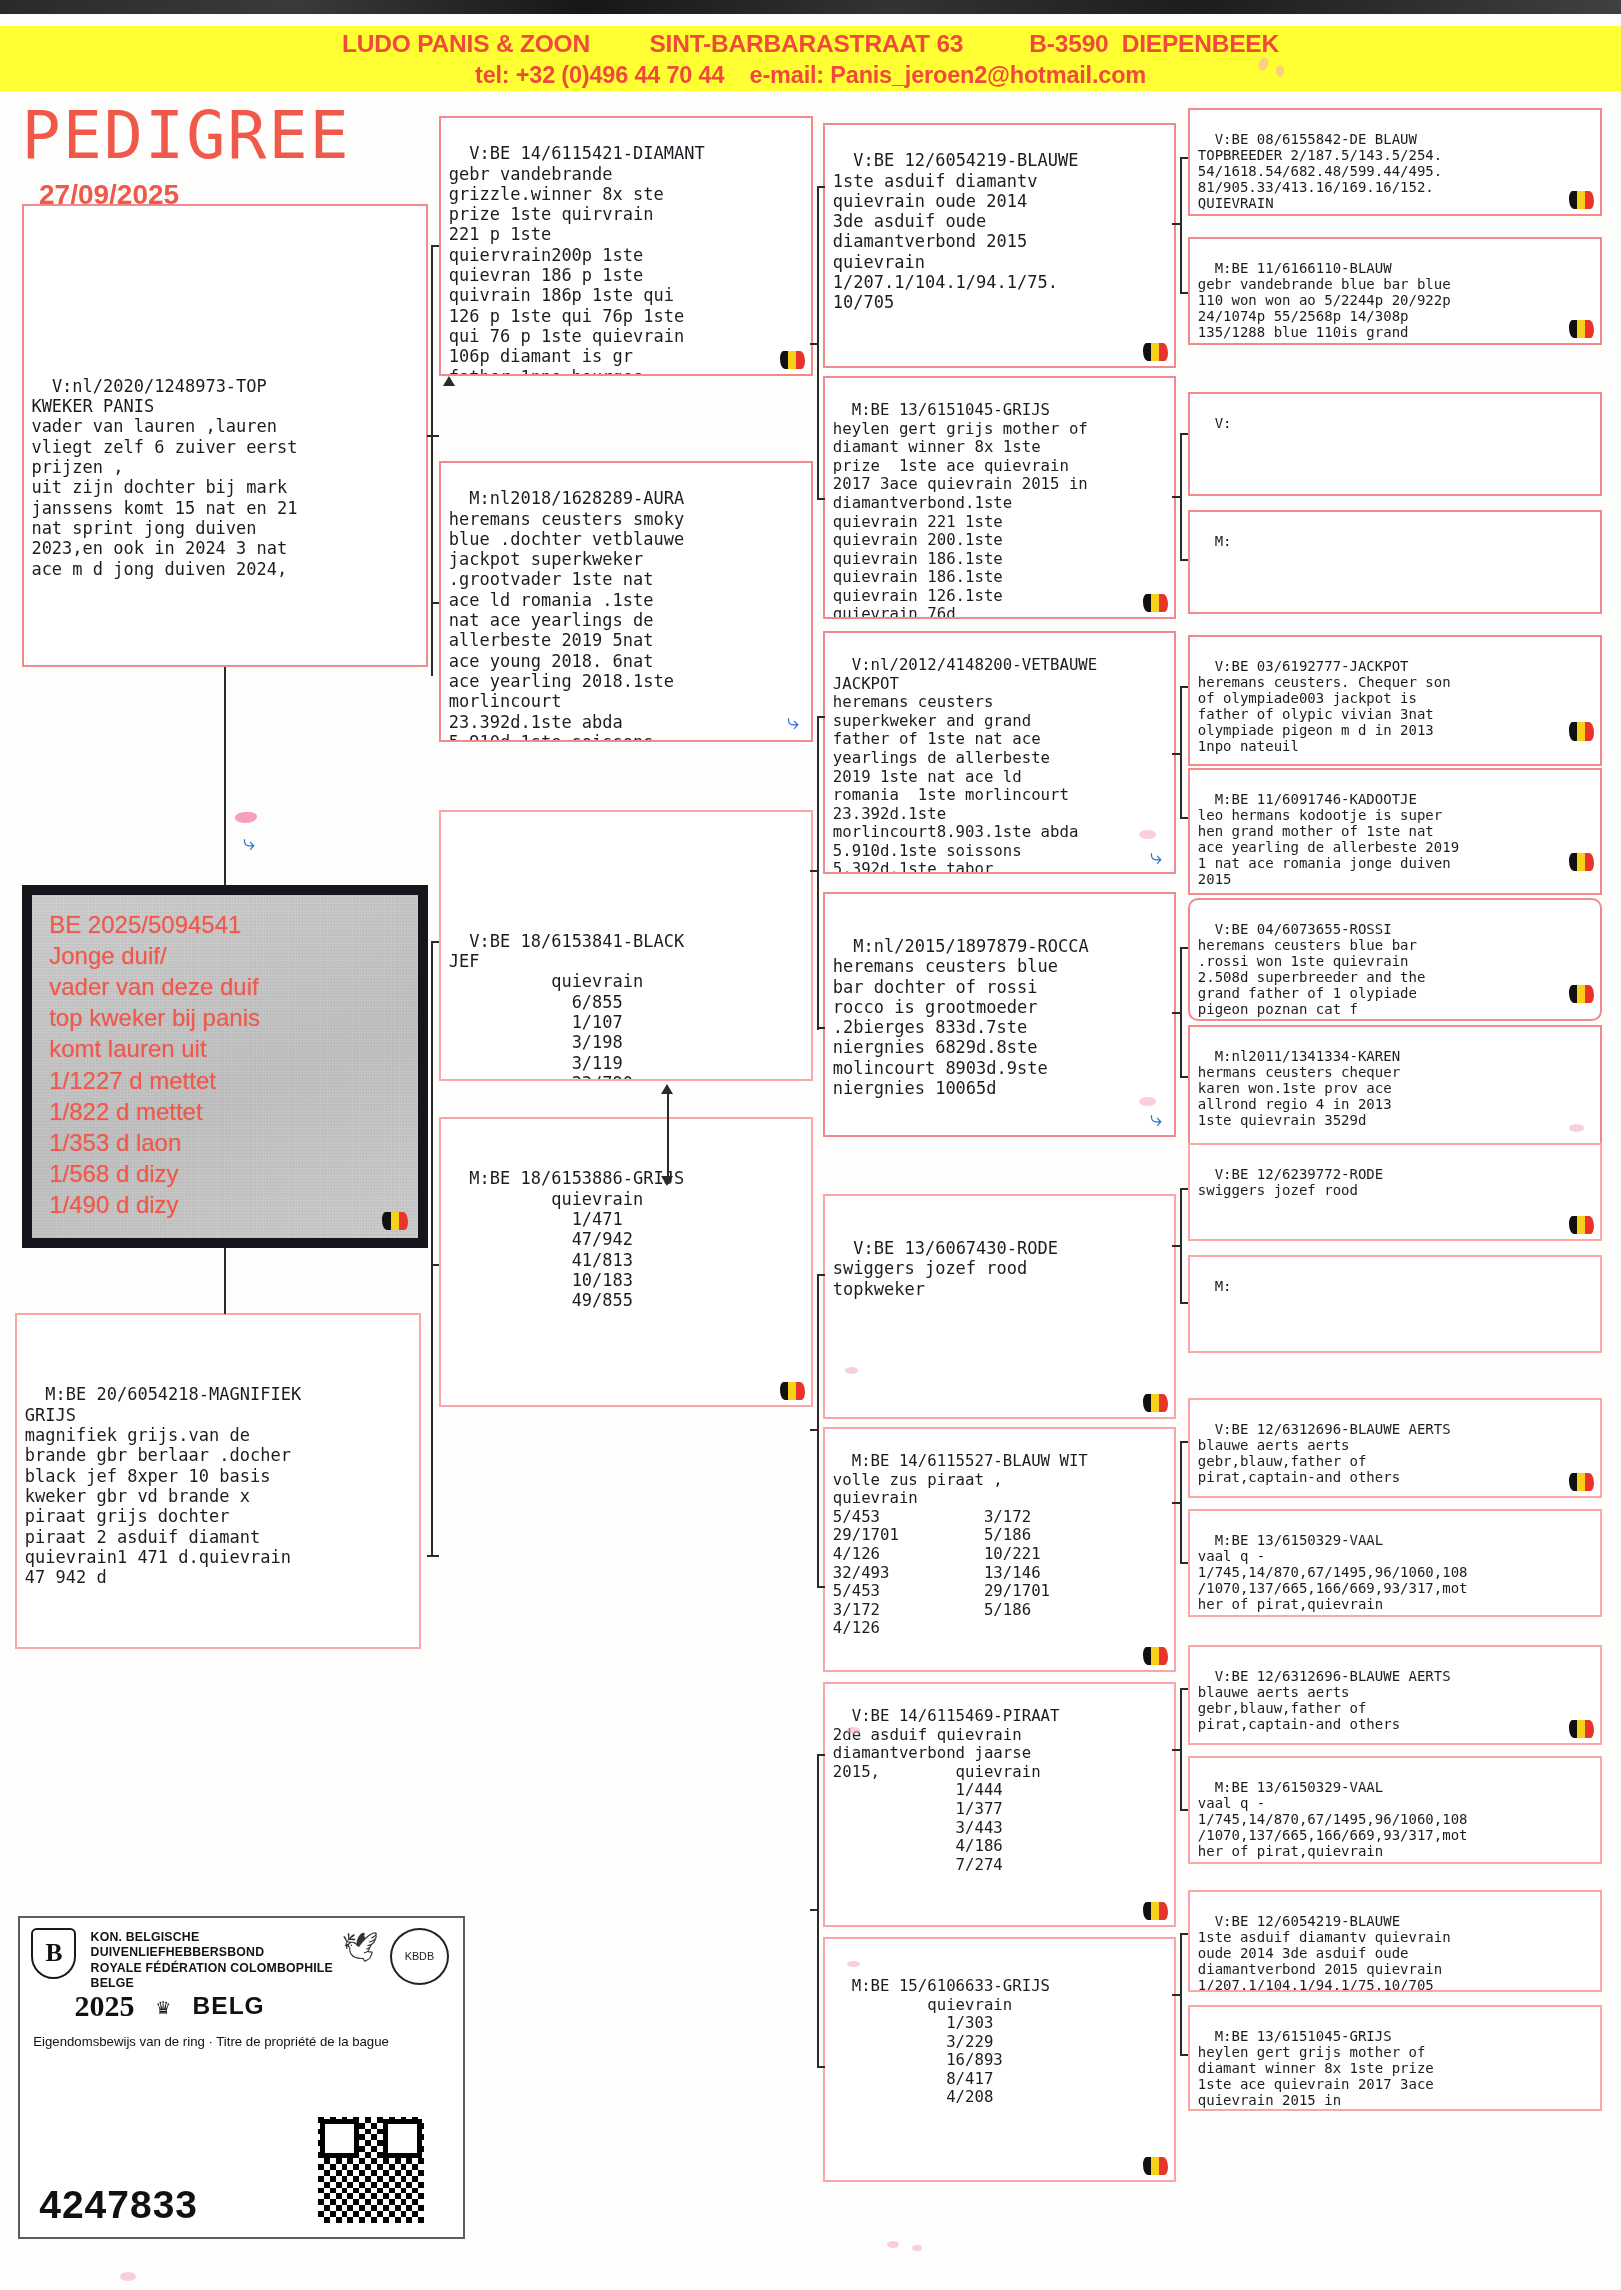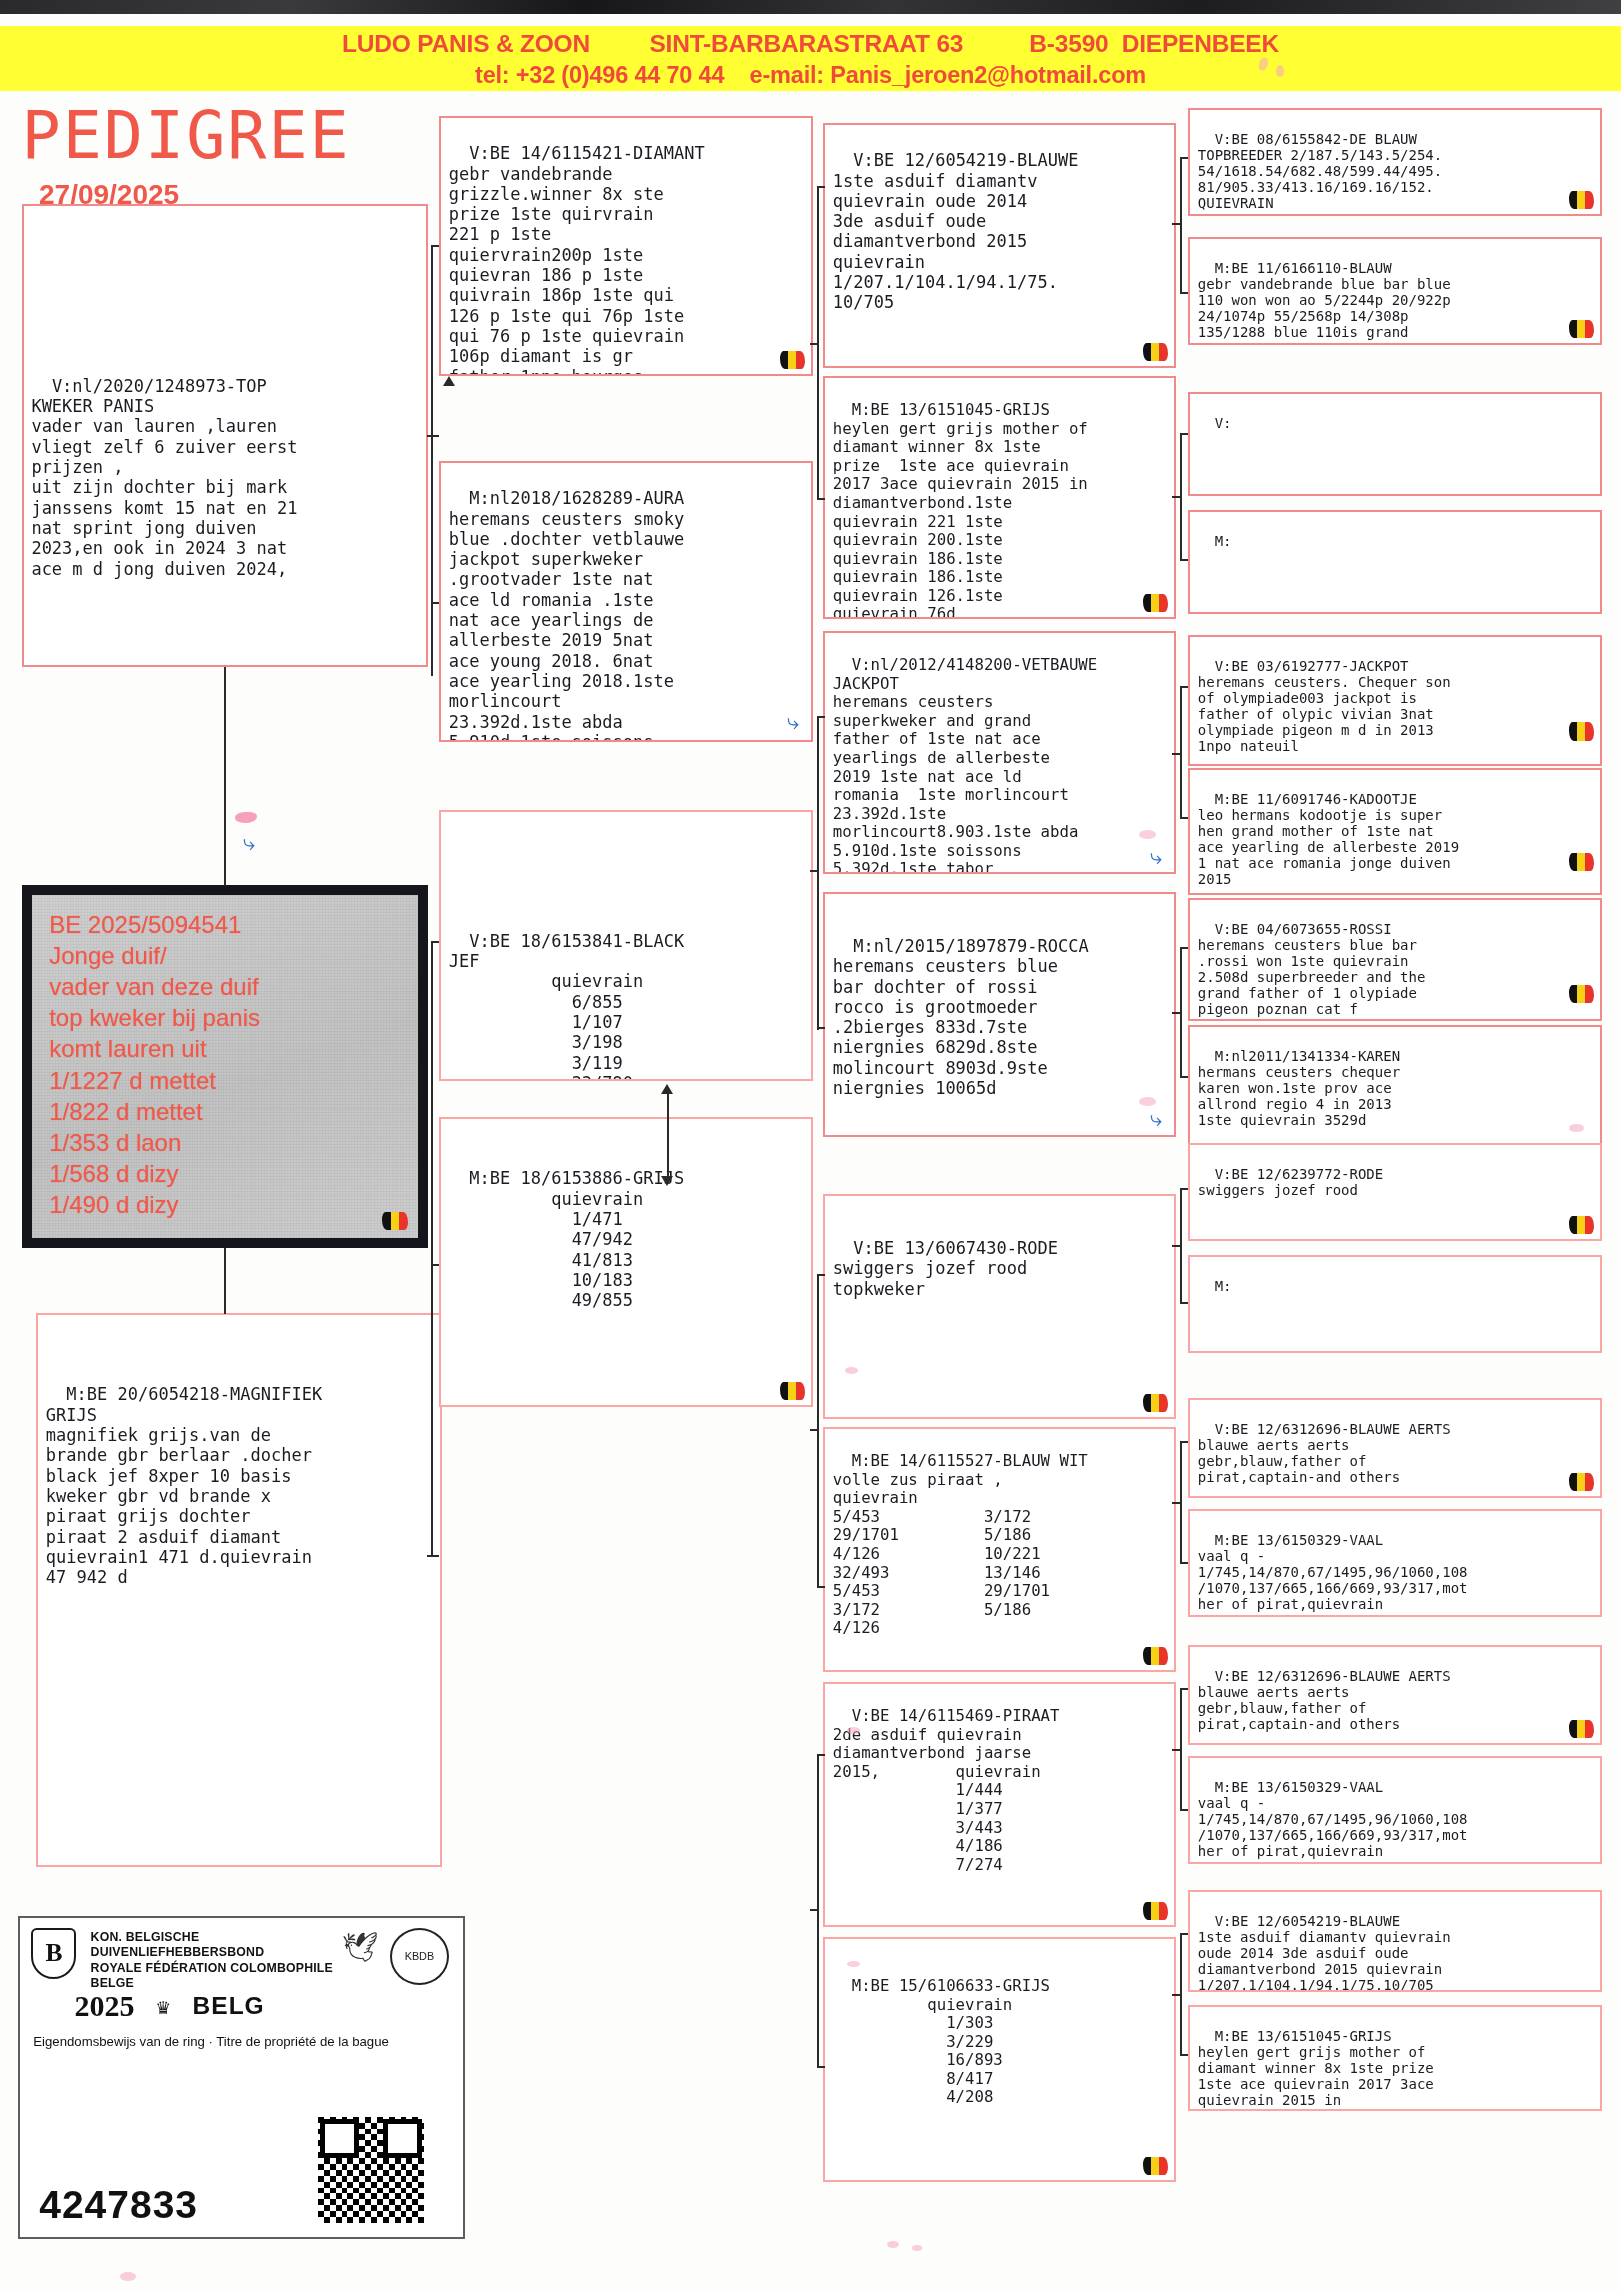--- a/index.html
+++ b/index.html
@@ -176,21 +176,21 @@
 vader van lauren ,lauren
 vliegt zelf 6 zuiver eerst
 prijzen ,
 uit zijn dochter bij mark
 janssens komt 15 nat en 21
 nat sprint jong duiven
 2023,en ook in 2024 3 nat
 ace m d jong duiven 2024,</span>
 </div>
 
-<div class="card green" style="left:36px; top:1313px; width:406px; height:554px; padding-top:49px;">
+<div class="card green" style="left:15px; top:1313px; width:406px; height:336px; padding-top:49px;">
   <span>M:BE 20/6054218-MAGNIFIEK
 GRIJS
 magnifiek grijs.van de
 brande gbr berlaar .docher
 black jef 8xper 10 basis
 kweker gbr vd brande x
 piraat grijs dochter
 piraat 2 asduif diamant
 quievrain1 471 d.quievrain
 47 942 d</span>
@@ -412,21 +412,21 @@
 </div>
 <div class="card red tiny" style="left:1188px; top:768px; width:414px; height:127px;">
   <span>M:BE 11/6091746-KADOOTJE
 leo hermans kodootje is super
 hen grand mother of 1ste nat
 ace yearling de allerbeste 2019
 1 nat ace romania jonge duiven
 2015</span>
   <div class="flag" style="bottom:21.6px;"><i class="b"></i><i class="y"></i><i class="r"></i></div>
 </div>
-<div class="card red tiny" style="left:1188px; top:898px; width:414px; height:123px;">
+<div class="card red tiny" style="left:1188px; top:898px; width:414px; height:123px;border-radius:10px;">
   <span>V:BE 04/6073655-ROSSI
 heremans ceusters blue bar
 .rossi won 1ste quievrain
 2.508d superbreeder and the
 grand father of 1 olypiade
 pigeon poznan cat f</span>
   <div class="flag" style="bottom:15.7px;"><i class="b"></i><i class="y"></i><i class="r"></i></div>
 </div>
 <div class="card red tiny" style="left:1188px; top:1025px; width:414px; height:136px;">
   <span>M:nl2011/1341334-KAREN

